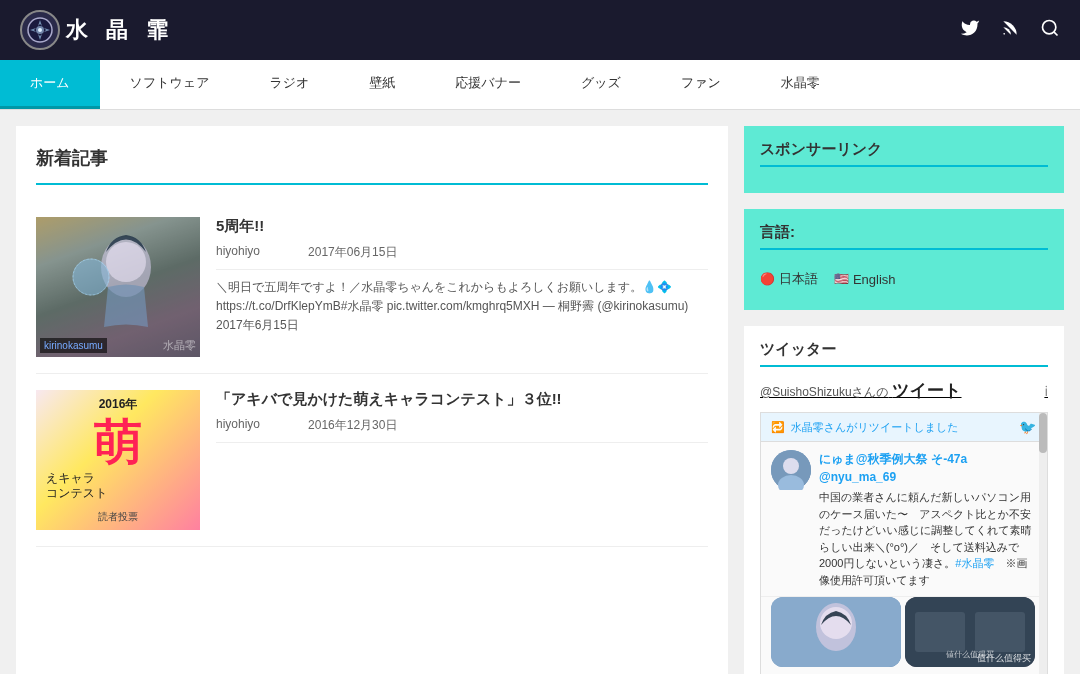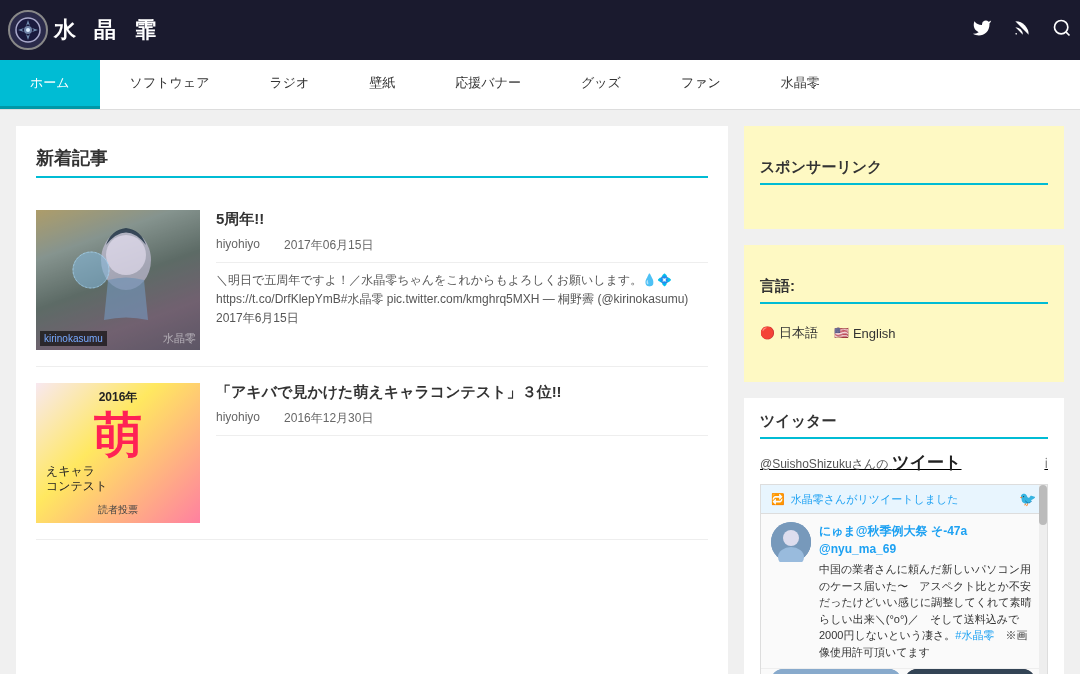--- a/index.html
+++ b/index.html
@@ -5,21 +5,21 @@
     * { margin: 0; padding: 0; box-sizing: border-box; }
     body { font-family: 'Meiryo', 'Hiragino Kaku Gothic Pro', sans-serif; background: #f0f0f0; font-size: 14px; }
 
     
     #header {
       background: #1a1a2e;
       height: 60px;
       display: flex;
       align-items: center;
       justify-content: space-between;
-      padding: 0 8px;
+      padding: 0 20px;
     }
     #logo-area {
       display: flex;
       align-items: center;
       gap: 6px;
       color: white;
     }
     #logo-icon {
       width: 40px; height: 40px;
       border-radius: 50%;
@@ -80,21 +80,21 @@
       flex: 1;
       background: white;
       padding: 20px;
       min-height: 500px;
     }
     #section-title {
       font-size: 18px;
       font-weight: bold;
       color: #333;
       border-bottom: 2px solid #00bcd4;
-      padding-bottom: 6px;
+      padding-bottom: 13px;
       margin-bottom: 16px;
     }
 
     
     .article-card {
       display: flex;
       gap: 16px;
       padding: 16px 0;
       border-bottom: 1px solid #eee;
     }
@@ -134,21 +134,21 @@
       flex: 1;
     }
     .article-title {
       font-size: 15px;
       font-weight: bold;
       color: #333;
       margin-bottom: 8px;
     }
     .article-meta {
       display: flex;
-      gap: 24px;
+      gap: 48px;
       color: #666;
       font-size: 12px;
       border-bottom: 1px solid #eee;
       padding-bottom: 8px;
       margin-bottom: 8px;
     }
     .article-excerpt {
       font-size: 12px;
       color: #555;
       line-height: 1.6;
@@ -162,23 +162,23 @@
       justify-content: center;
       position: relative;
     }
 
     
     #sidebar {
       width: 320px;
       flex-shrink: 0;
     }
     .sidebar-section {
-      background: #fef9c3;
+      background: #5eead4;
       margin-bottom: 16px;
-      padding: 32px 16px;
+      padding: 14px 16px;
     }
     .sidebar-section-title {
       font-size: 15px;
       font-weight: bold;
       color: #333;
       border-bottom: 2px solid #00bcd4;
       padding-bottom: 6px;
       margin-bottom: 12px;
     }
     .lang-section {

